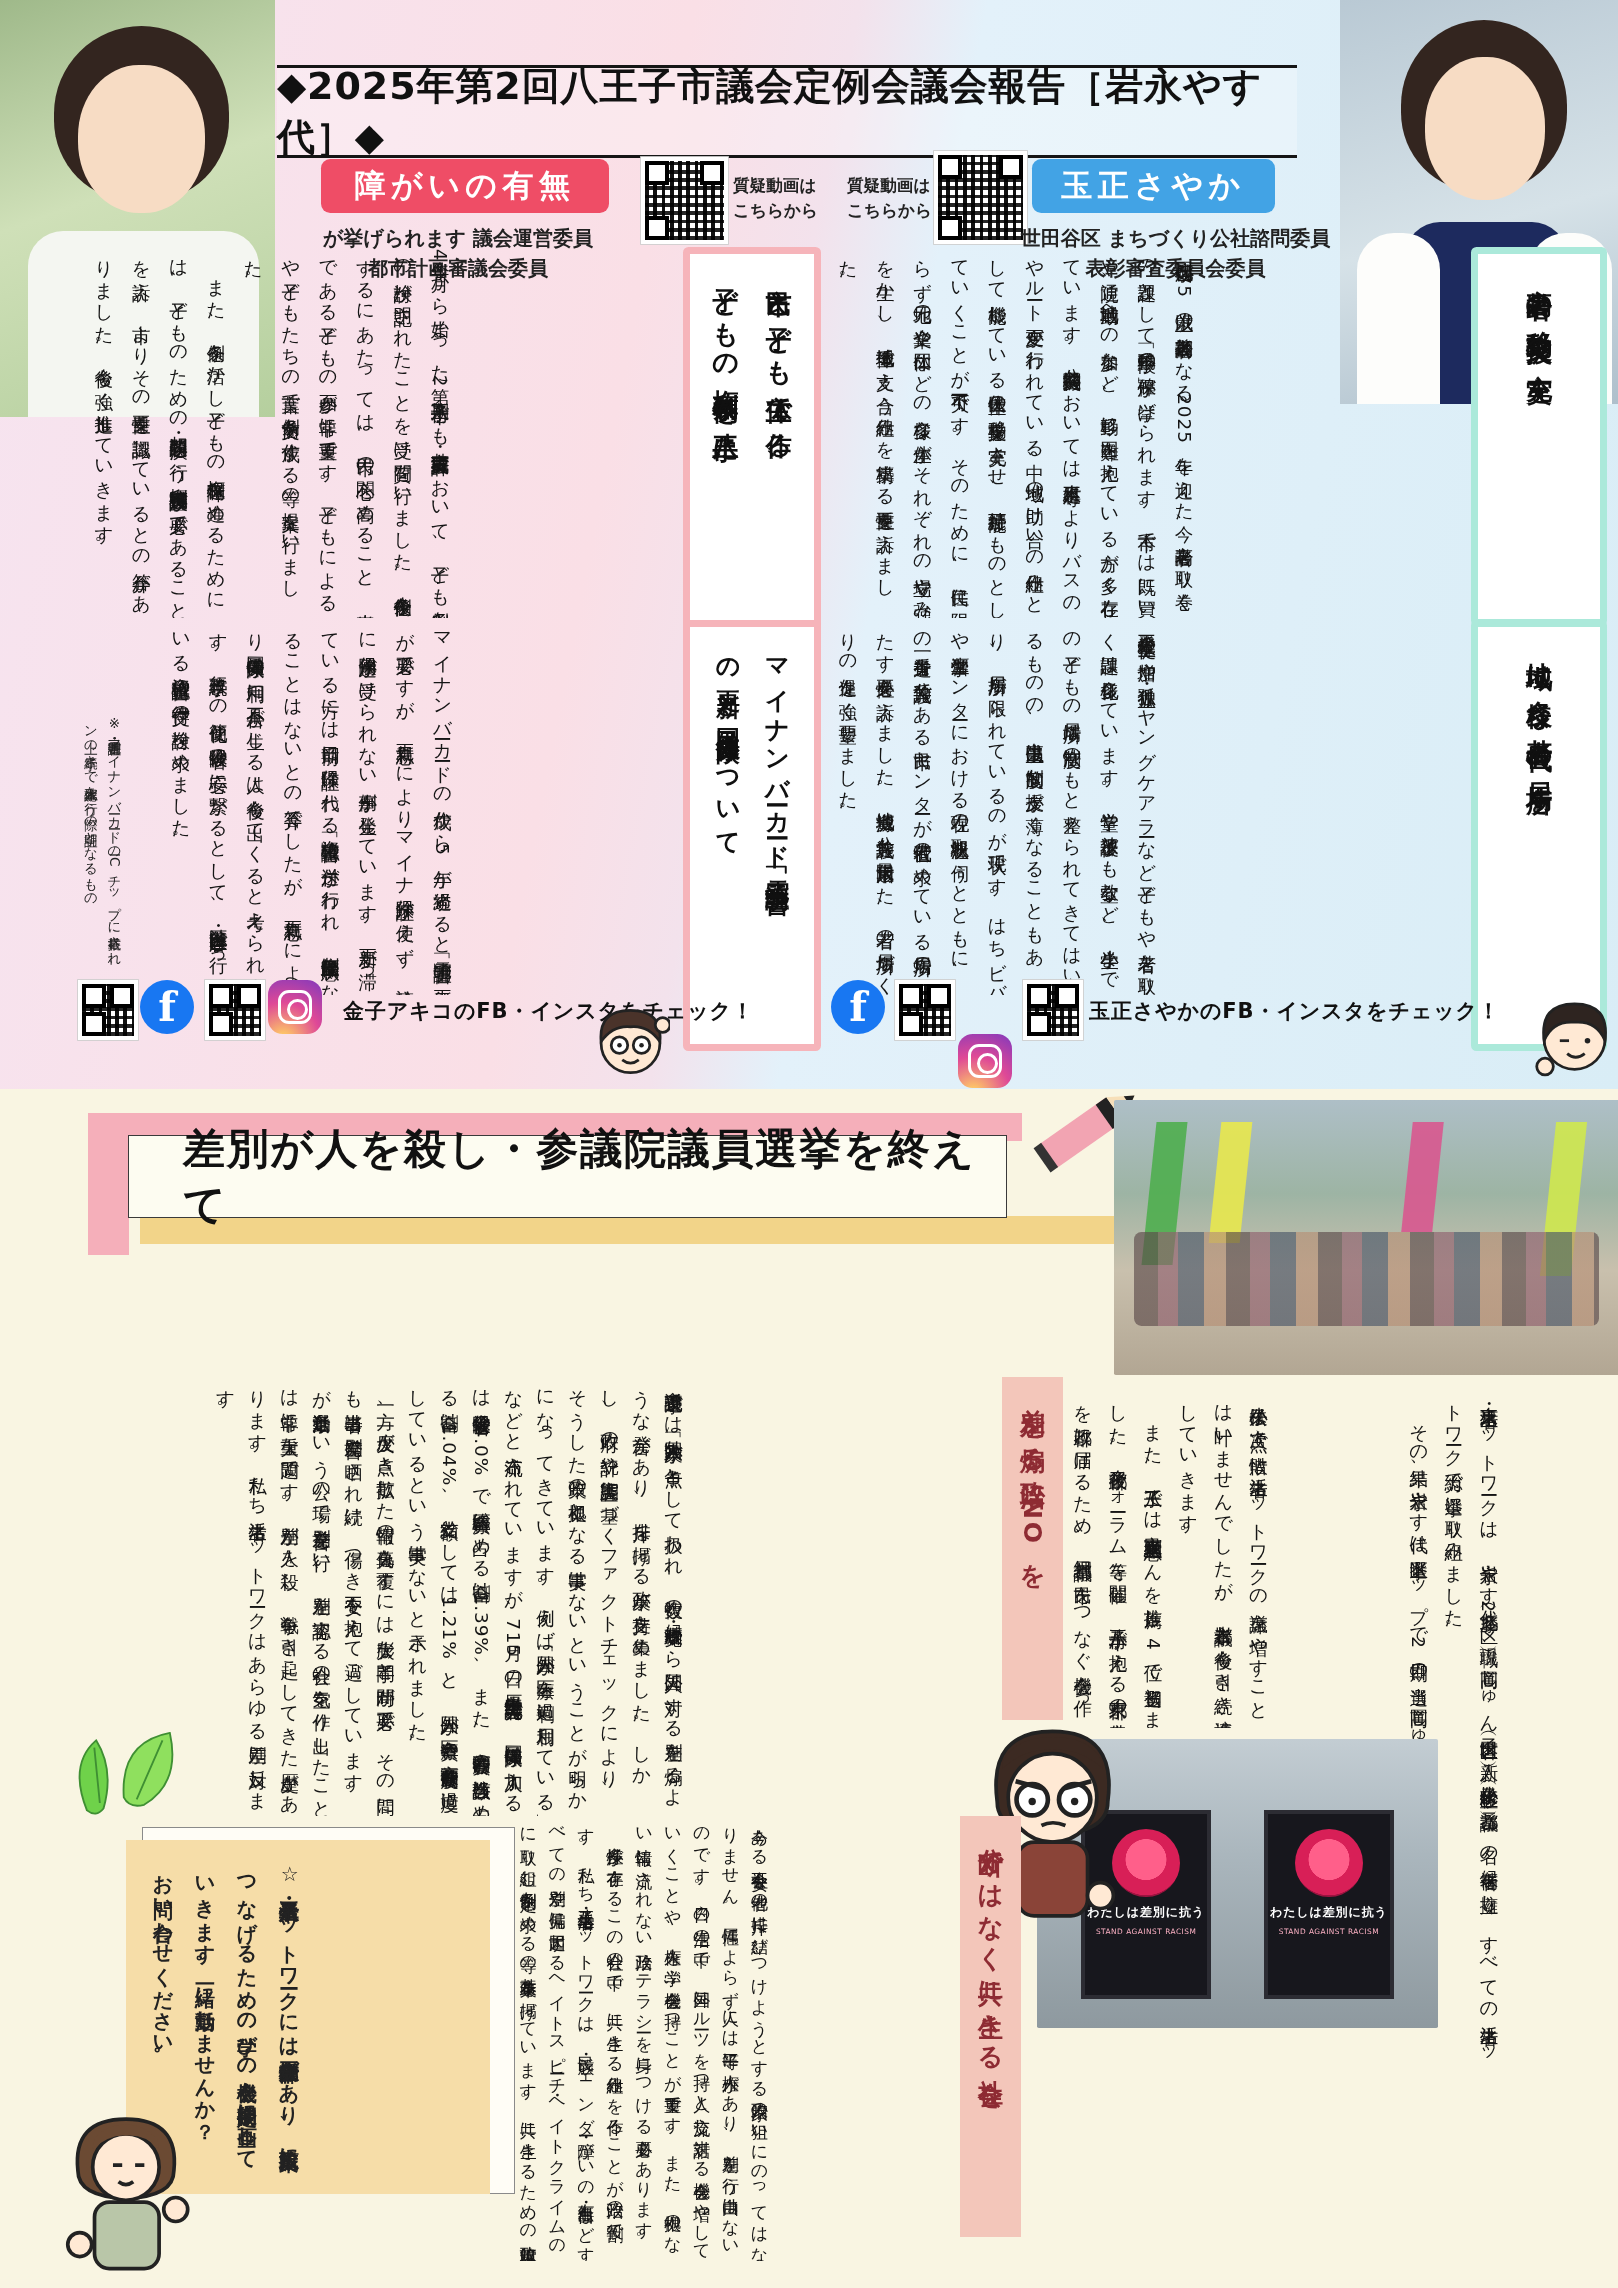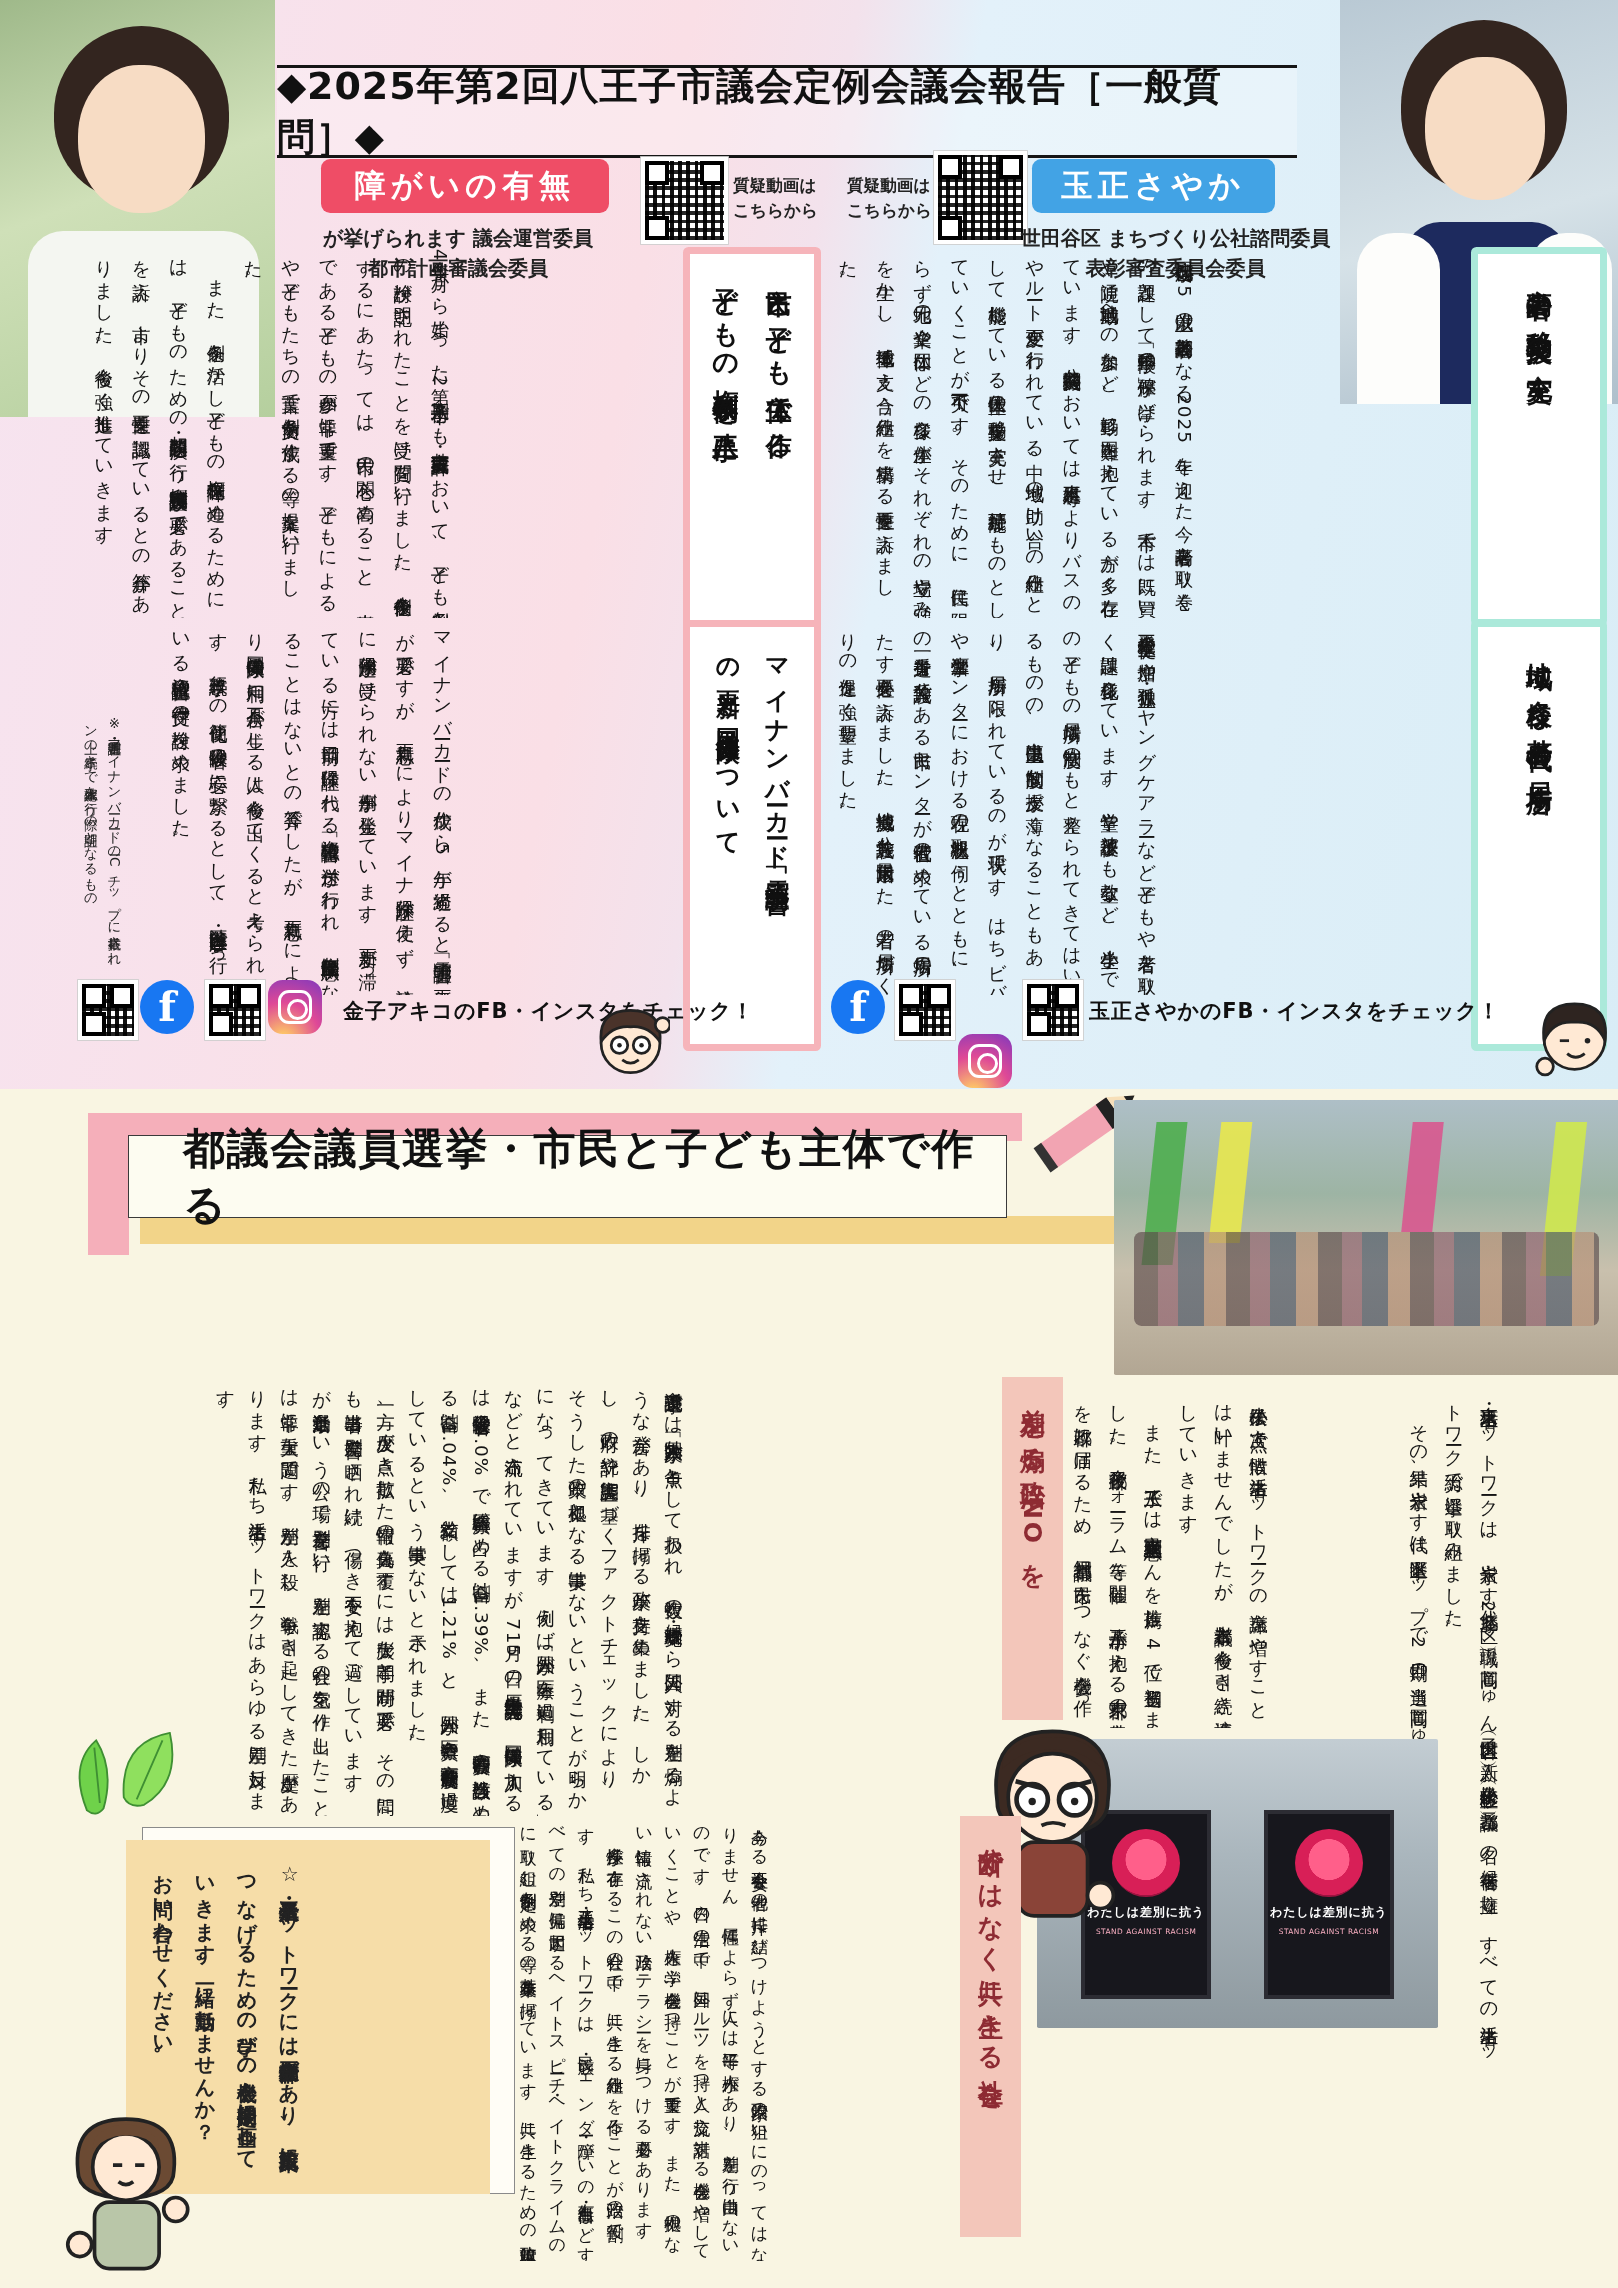--- a/index.html
+++ b/index.html
@@ -94,21 +94,21 @@
   </div>
   <div class="abs portrait p-right">
     <div class="hair" style="left:61px;top:20px;width:166px;height:171px;"></div>
     <div class="face" style="left:85px;top:57px;width:120px;height:143px;"></div>
     <div class="torso navy" style="left:65px;top:222px;width:162px;height:185px;"></div>
     <div class="jacket" style="left:16.6px;top:233px;width:83px;height:175px;"></div>
     <div class="jacket" style="left:189px;top:233px;width:83px;height:175px;"></div>
   </div>
 
   <div class="abs banner">
-    <span>◆2025年第2回八王子市議会定例会議会報告［一般質問］◆</span>
+    <span>◆2025年第2回八王子市議会定例会議会報告［岩永やす代］◆</span>
   </div>
 
   <div class="abs namebox nb-red" style="left:321px;top:159px;width:288px;">
     <span>障がいの有無</span>
   </div>
   <div class="abs roles" style="left:277px;top:223px;width:362px;">
     <div>が挙げられます 議会運営委員</div>
     <div>都市計画審議会委員</div>
   </div>
   <div class="abs qr" style="left:641px;top:157px;width:79px;height:79px;">
@@ -245,21 +245,21 @@
     <path d="M38 70 Q47 78 57 70" stroke="#222" stroke-width="3" fill="none"></path>
     <circle cx="14" cy="84" r="9" fill="#ffe9d4" stroke="#222" stroke-width="3"></circle>
   </svg>
 
   <div class="abs bottom-bg"></div>
 
   <div class="abs band" style="left:88px;top:1113px;width:934px;height:28px;"></div>
   <div class="abs band" style="left:88px;top:1113px;width:41px;height:142px;"></div>
   <div class="abs band-y" style="left:140px;top:1216px;width:993px;height:28px;"></div>
   <div class="abs headingbox" style="left:128px;top:1135px;width:879px;height:83px;">
-    <span>都議会議員選挙・市民と子ども主体で作る</span>
+    <span>差別が人を殺し・参議院議員選挙を終えて</span>
   </div>
   <svg class="abs" style="left:1012px;top:1074px;" width="148" height="111" viewBox="0 0 160 120">
     <g transform="rotate(-35 80 60)">
       <rect x="30" y="44" width="86" height="32" fill="#f2a4b2"></rect>
       <rect x="104" y="44" width="14" height="32" fill="#222"></rect>
       <polygon points="118,44 144,60 118,76" fill="#f7dfb9"></polygon>
       <polygon points="134,54 144,60 134,66" fill="#222"></polygon>
       <rect x="22" y="44" width="10" height="32" fill="#333"></rect>
     </g>
   </svg>

